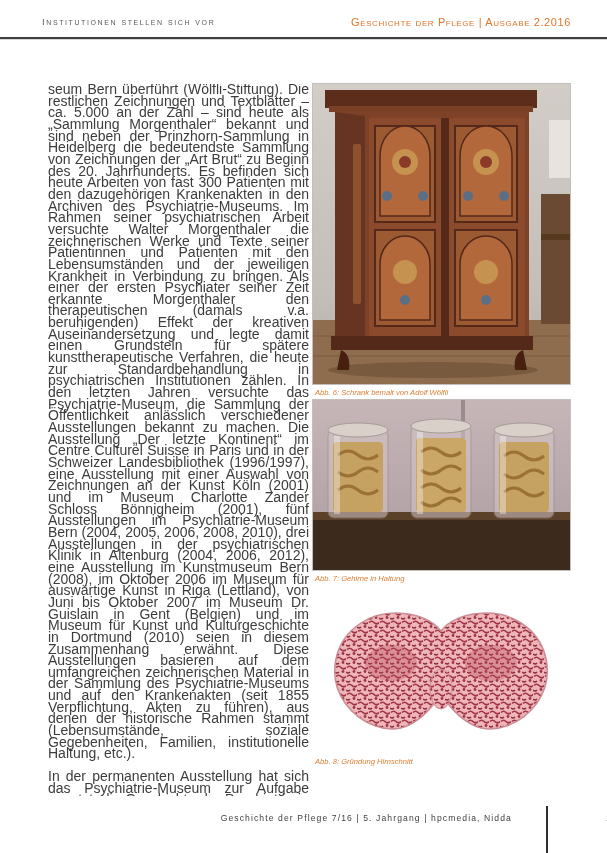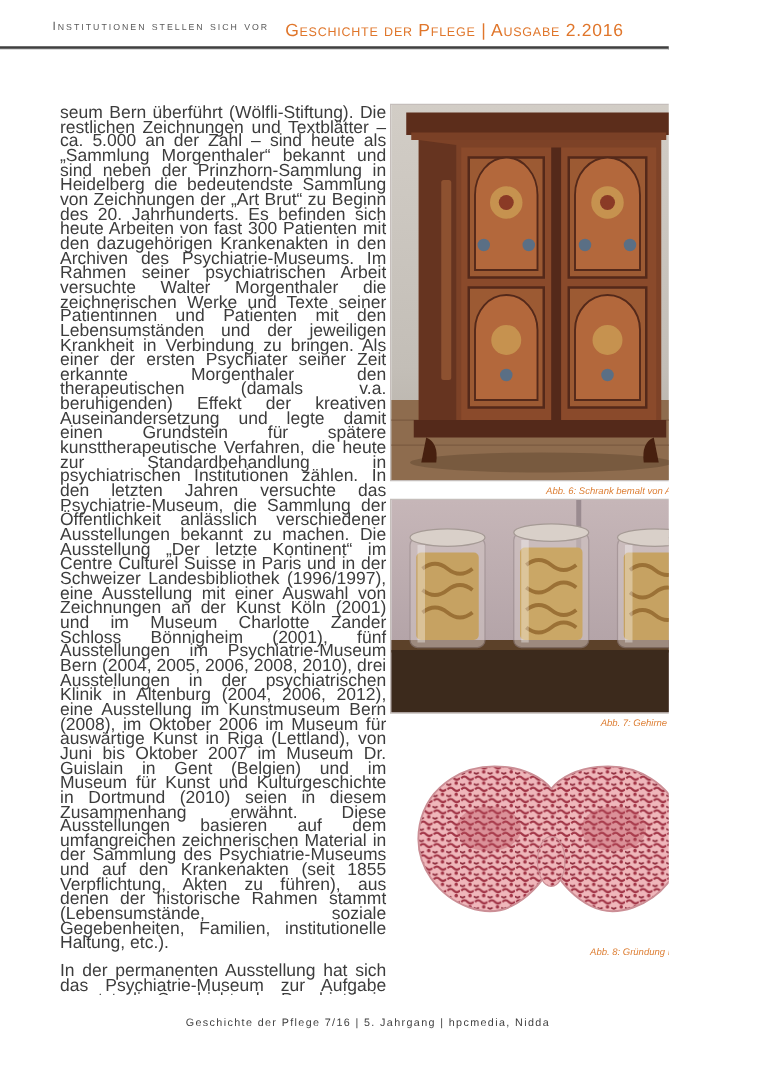--- a/index.html
+++ b/index.html
@@ -1,42 +1,42 @@
 <!DOCTYPE html>
 <html lang="de"><head>
 <meta charset="utf-8">
 <style>
   html,body{margin:0;padding:0;background:#ffffff;}
   .page{
-    position:relative;width:535px;height:853px;background:#ffffff;
+    position:relative;width:607px;height:853px;background:#ffffff;
     font-family:"Liberation Sans",sans-serif;overflow:hidden;color:#3c3c3c;
   }
   
   .hdr-left{
     position:absolute;left:42px;top:16px;font-size:9.5px;color:#585858;
     font-variant:small-caps;letter-spacing:1.6px;
   }
   .hdr-right{
-    position:absolute;right:36px;top:16px;font-size:14px;color:#e0762b;
+    position:absolute;right:36px;top:16px;font-size:11px;color:#e0762b;
     font-variant:small-caps;letter-spacing:0.6px;
   }
   .hdr-rule{
     position:absolute;left:0;top:37px;width:607px;height:2px;background:#3f3f3f;
     border-bottom:1px solid #d9d9d9;
   }
   
   .col-text{
     position:absolute;left:48px;top:84px;width:261px;height:712px;overflow:hidden;
     font-size:14px;line-height:11.65px;text-align:justify;color:#3c3c3c;
     hyphens:auto;-webkit-hyphens:auto;
   }
   .col-text p{margin:0;}
   .col-text p + p{margin-top:11px;}
   
-  .col-figs{position:absolute;left:313px;top:84px;width:257px;text-align:right;}
+  .col-figs{position:absolute;left:313px;top:84px;width:257px;}
   .fig{margin:0;padding:0;}
   .fig svg{display:block;}
   .photo{outline:1px solid rgba(90,70,60,.35);}
   .fig-caption{
     font-size:7.6px;font-style:italic;color:#dd7e33;margin:4px 0 0 2px;line-height:9px;
   }
   .gap-a{height:3px;} .gap-c{height:10px;}
   
   .ftr-text{
     position:absolute;top:813px;right:95px;font-size:8.6px;color:#3f3f3f;

